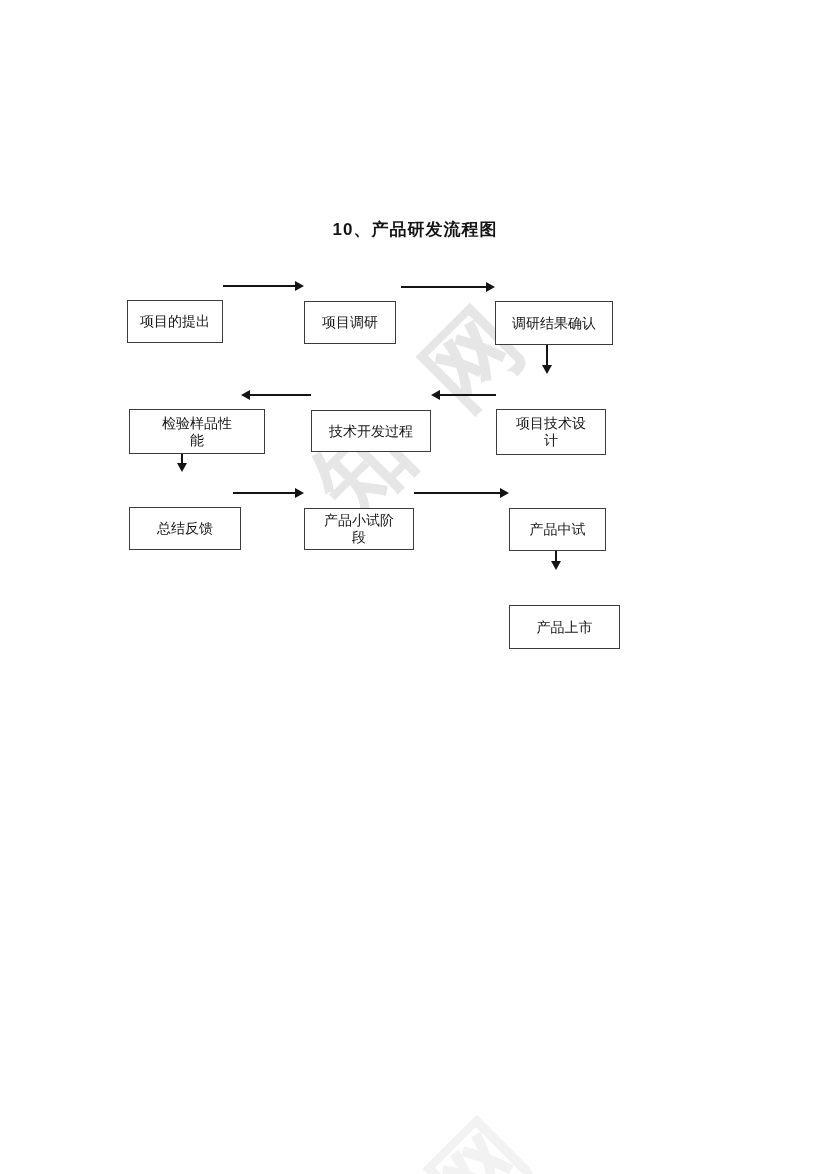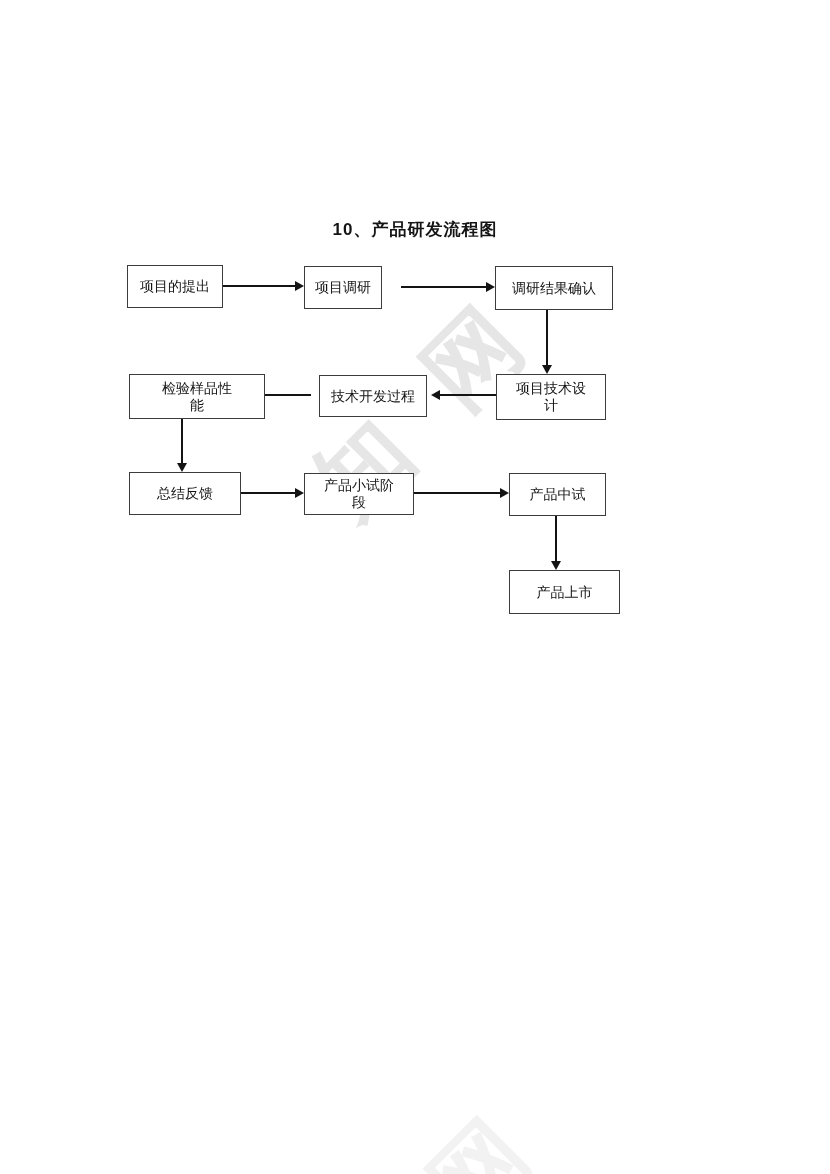--- a/index.html
+++ b/index.html
@@ -45,45 +45,46 @@
     border:1.5px solid var(--border);
     background:#ffffff;
     color:var(--ink);
     font-size:14px;
     line-height:17px;
     display:flex;
     align-items:center;
     justify-content:center;
     text-align:center;
     white-space:pre-line;
+    margin-top:35px;
   }
   .shaft{position:absolute;z-index:1;background:var(--arrow);}
   .shaft.h{height:2px;}
   .shaft.v{width:2px;}
   .head{position:absolute;z-index:1;width:0;height:0;}
   .head.right{border-top:5px solid transparent;border-bottom:5px solid transparent;border-left:9px solid var(--arrow);}
   .head.left{border-top:5px solid transparent;border-bottom:5px solid transparent;border-right:9px solid var(--arrow);}
   .head.down{border-left:5px solid transparent;border-right:5px solid transparent;border-top:9px solid var(--arrow);}
 </style>
 </head>
 <body>
 
 <div class="page">
 
   <div class="wm wm-main">知网</div>
   <div class="wm wm-bottom">知网</div>
 
   <div class="title">10、产品研发流程图</div>
 
   <div class="node" style="left:127px;top:265px;width:96px;height:43px">项目的提出</div>
-  <div class="node" style="left:304px;top:266px;width:78px;height:43px">项目调研</div>
+  <div class="node" style="left:304px;top:266px;width:92px;height:43px">项目调研</div>
   <div class="node" style="left:495px;top:266px;width:118px;height:44px">调研结果确认</div>
   <div class="node" style="left:496px;top:374px;width:110px;height:46px">项目技术设
 计</div>
-  <div class="node" style="left:319px;top:375px;width:108px;height:42px">技术开发过程</div>
+  <div class="node" style="left:311px;top:375px;width:120px;height:42px">技术开发过程</div>
   <div class="node" style="left:129px;top:374px;width:136px;height:45px">检验样品性
 能</div>
   <div class="node" style="left:129px;top:472px;width:112px;height:43px">总结反馈</div>
   <div class="node" style="left:304px;top:473px;width:110px;height:42px">产品小试阶
 段</div>
   <div class="node" style="left:509px;top:473px;width:97px;height:43px">产品中试</div>
   <div class="node" style="left:509px;top:570px;width:111px;height:44px">产品上市</div>
 
   <div>
     <div class="shaft h" style="left:223px;top:285px;width:73px"></div>

